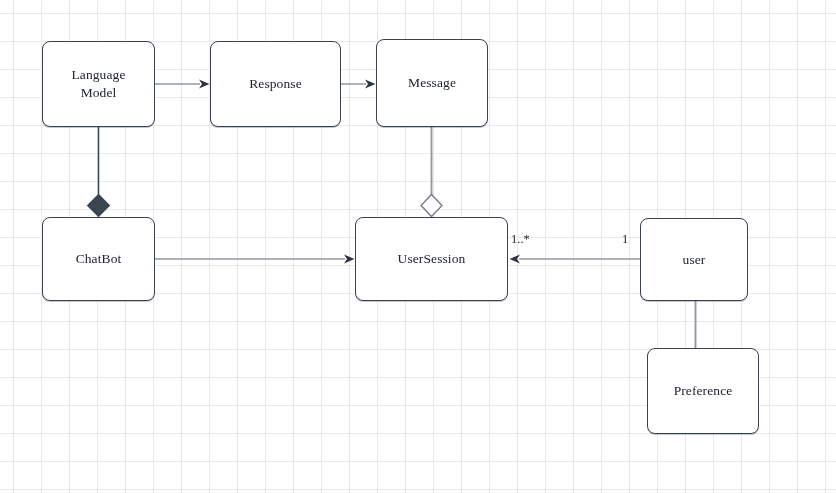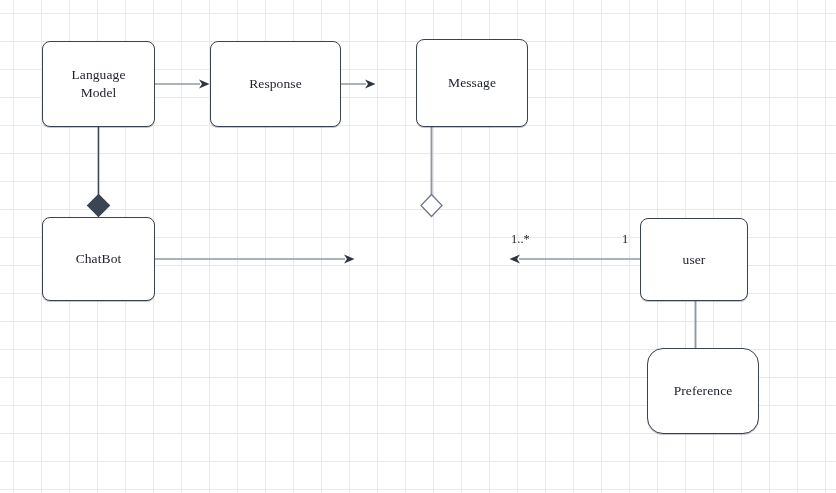--- a/index.html
+++ b/index.html
@@ -117,34 +117,37 @@
 
   <div class="node" style="left:42px; top:41px; width:113px; height:86px;">
     <span class="label">Language
 Model</span>
   </div>
 
   <div class="node" style="left:210px; top:41px; width:131px; height:86px;">
     <span class="label">Response</span>
   </div>
 
-  <div class="node" style="left:376px; top:39px; width:112px; height:88px;margin-left:40px;">
+  <div class="node" style="left:376px; top:39px; width:112px; height:88px;">
     <span class="label">Message</span>
   </div>
 
   <div class="node" style="left:42px; top:217px; width:113px; height:84px;text-align:center;">
     <span class="label">ChatBot</span>
   </div>
 
+  <div class="node" style="left:355px; top:217px; width:153px; height:84px;">
+    <span class="label">UserSession</span>
+  </div>
 
   <div class="node" style="left:640px; top:218px; width:108px; height:83px;">
     <span class="label">user</span>
   </div>
 
-  <div class="node" style="left:647px; top:348px; width:112px; height:86px;border-radius:16px;">
+  <div class="node" style="left:647px; top:348px; width:112px; height:86px;">
     <span class="label">Preference</span>
   </div>
 
   <div class="edge-label" style="left:511px; top:232px;">1..*</div>
 
   <div class="edge-label" style="left:622px; top:232px;">1</div>
 
 </div>
 
 </body></html>

